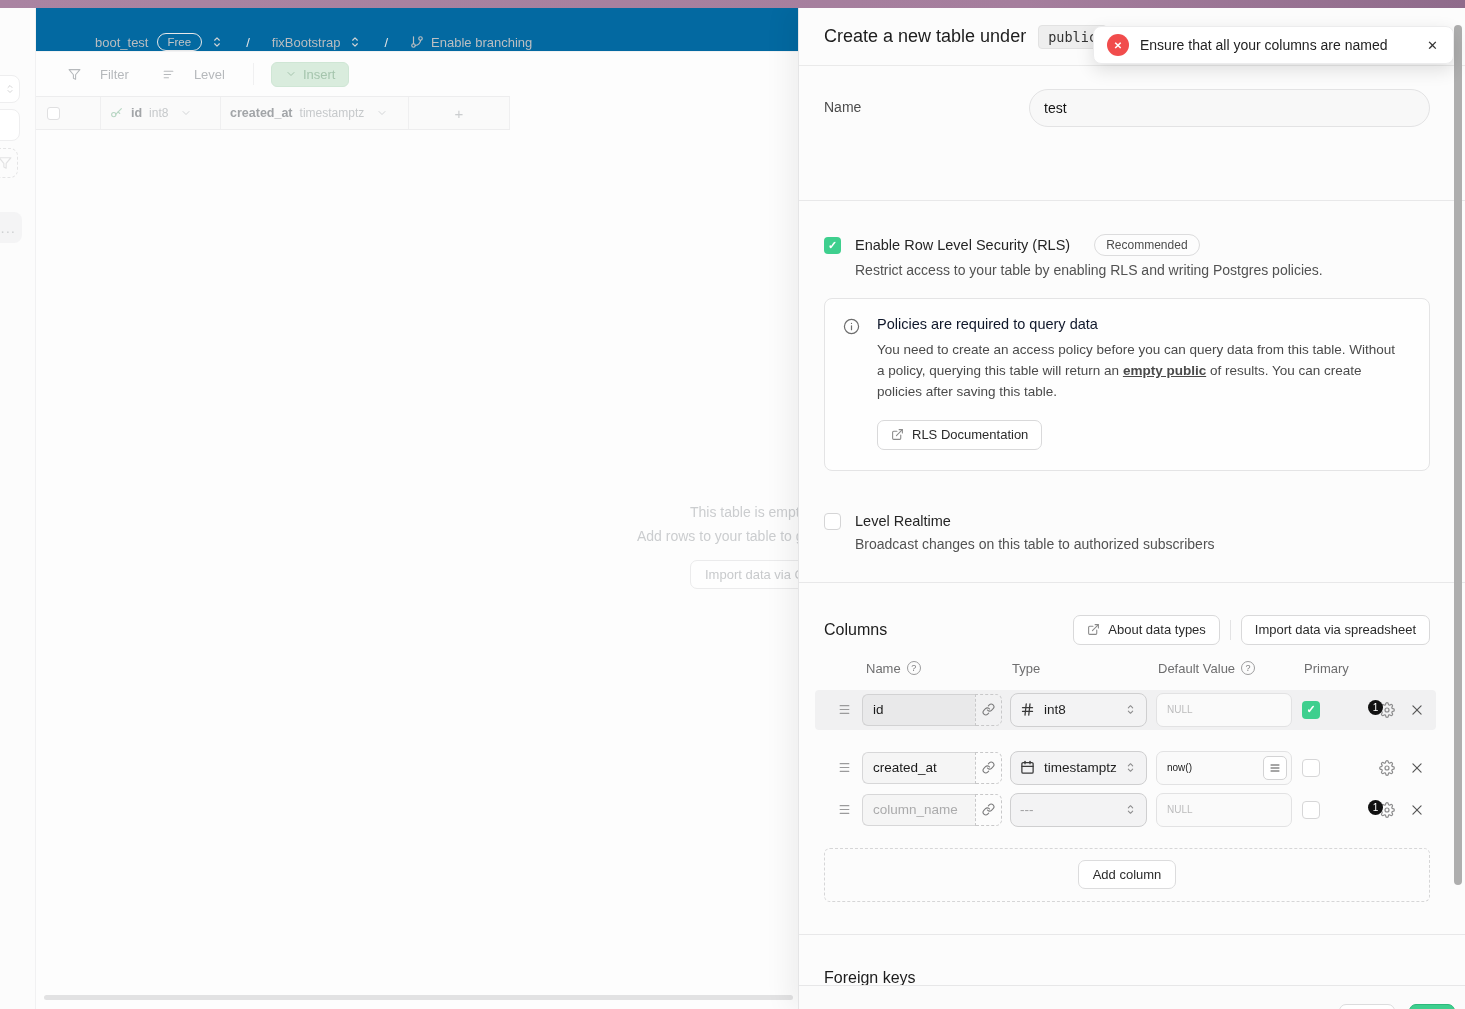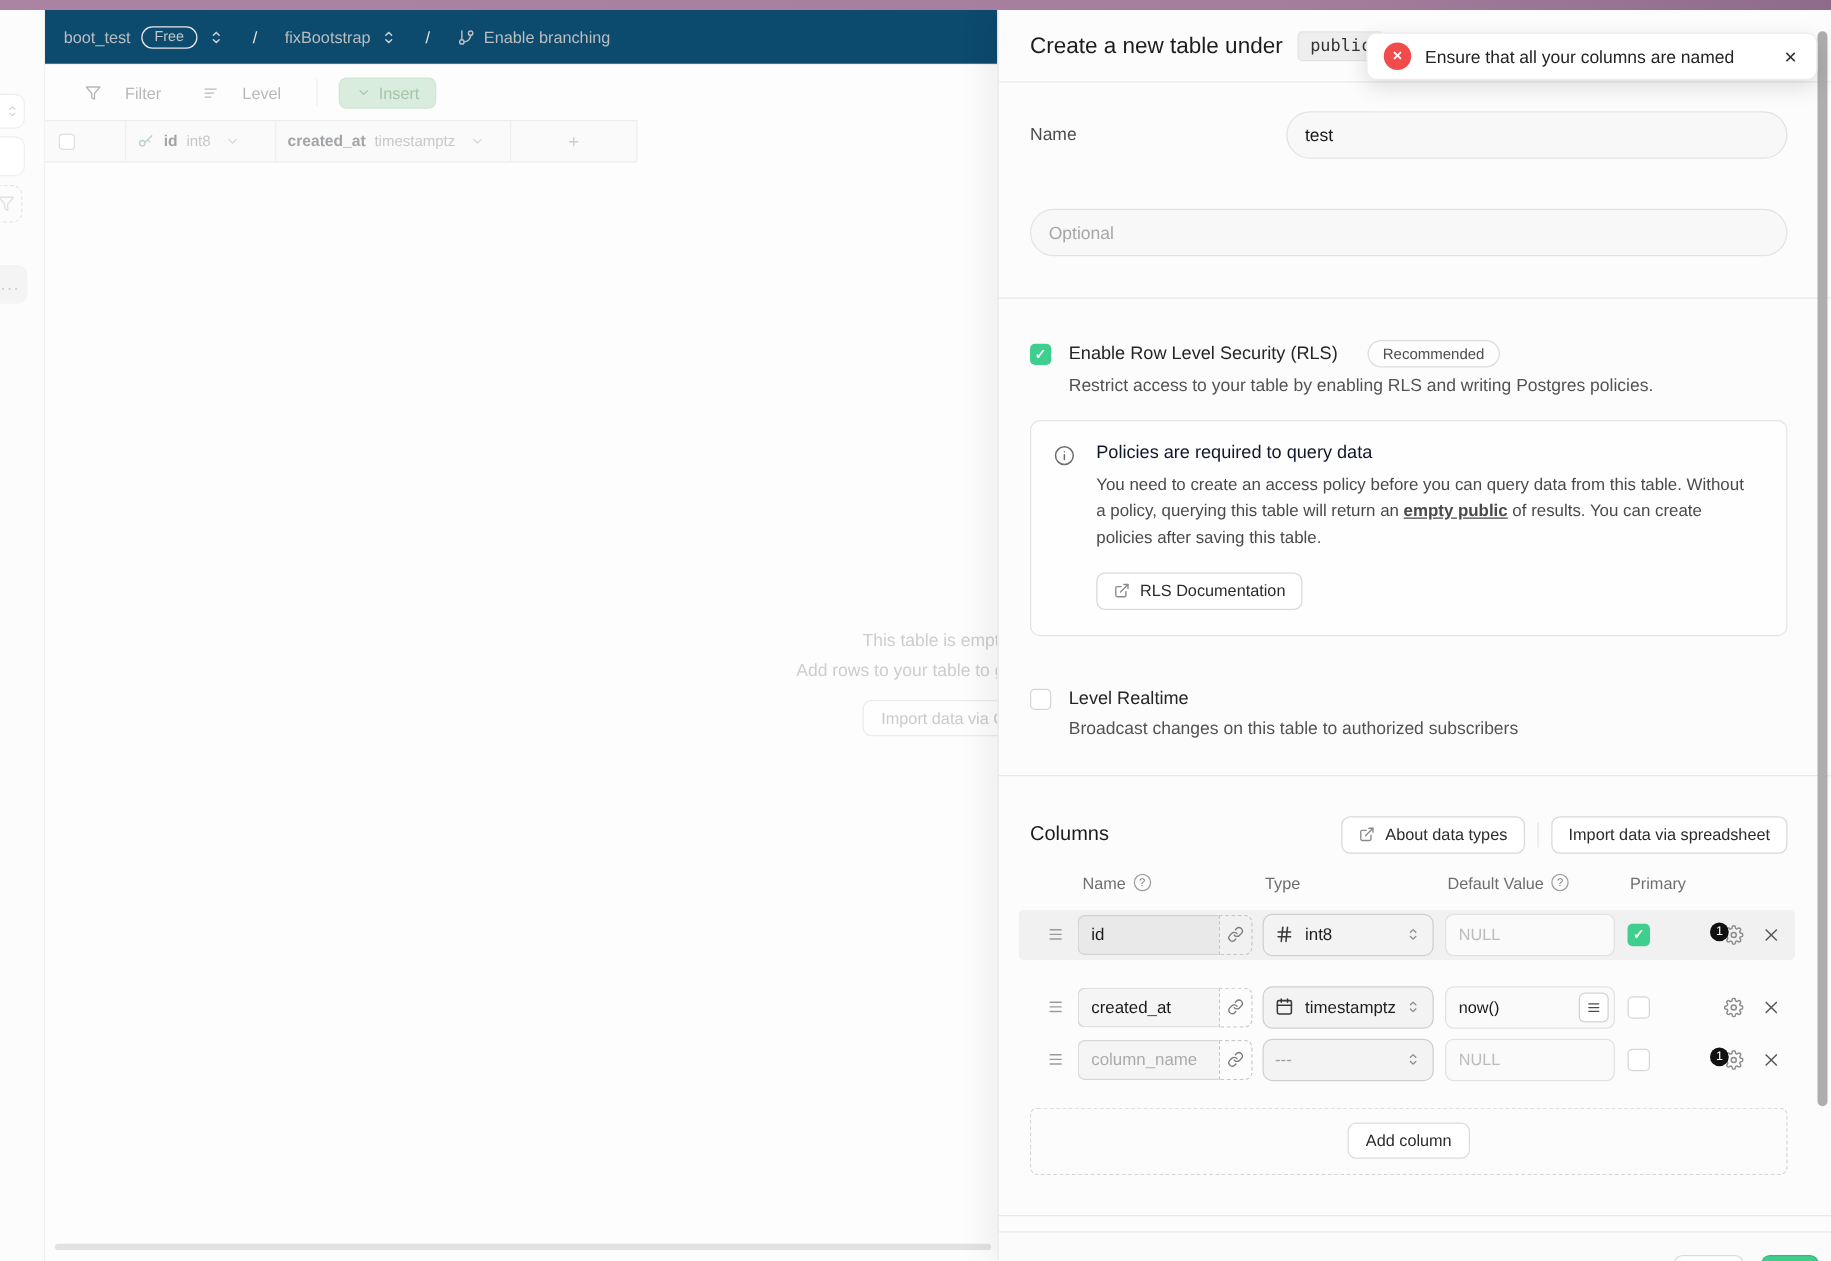--- a/index.html
+++ b/index.html
@@ -7,22 +7,22 @@
     font-family:"Liberation Sans", sans-serif; -webkit-font-smoothing:antialiased; }
   svg { display:block; }
 
   
   .topbar { position:fixed; left:0; top:0; width:1465px; height:8px;
     background:linear-gradient(90deg,#aa84a2,#a57e9d 70%,#8f6b8b); z-index:100; }
 
   
   #bg { position:absolute; left:0; top:8px; width:798px; height:1001px;
     background:#fdfdfd; overflow:hidden; }
-  .bg-nav { position:absolute; left:0; top:0; right:0; height:44px; background:#0c4a6e;
-    border-bottom:1px solid #f2f2f3; display:flex; align-items:center; padding-left:51px;
+  .bg-nav { position:absolute; left:0; top:0; right:0; height:44px; background:#0369a1;
+    border-bottom:1px solid #f2f2f3; display:flex; align-items:flex-end; padding-left:95px;
     font-size:13px; color:#babdc0; }
   .crumb { display:flex; align-items:center; gap:8px; }
   .pill-free { border:1px solid #e7e8e9; border-radius:999px; padding:2px 10px;
     font-size:11.5px; color:#c3c6c8; }
   .sel-icon { color:#d2d4d6; }
   .crumb-slash { color:#e4e5e6; margin:0 14px; font-size:13px; }
   .branch-lbl { display:flex; align-items:center; gap:7px; color:#bcbfc2; }
 
   .bg-toolbar { position:absolute; left:36px; top:44px; right:0; height:44px;
     background:#fdfdfd; display:flex; align-items:center; font-size:13px; color:#b6b9bc; }
@@ -127,21 +127,21 @@
   .link-btn { width:27px; height:32px; flex:none; border:1px dashed #c8c8c9; border-radius:0 6px 6px 0;
     background:transparent; color:#7a7a7b; display:flex; align-items:center; justify-content:center; }
   .type-sel { margin-left:8px; width:137px; height:34px; flex:none; border:1px solid #cfcfd0;
     border-radius:8px; background:#f3f3f4; display:flex; align-items:center; padding:0 9px; gap:9px; }
   .type-txt { flex:1; font-size:13.5px; color:#1f1f1f; white-space:nowrap; overflow:hidden; }
   .type-txt.ph { color:#9f9fa0; }
   .type-ico { color:#3a3a3a; flex:none; }
   .updown { color:#8c8c8d; flex:none; margin-left:-6px; }
   .def-wrap { margin-left:9px; width:136px; height:34px; flex:none; position:relative; }
   .def-in { width:100%; height:100%; border:1px solid #e2e2e3; border-radius:7px; background:#fafafa;
-    padding:0 10px; font-size:13px; color:#1a1a1a; font-family:"Liberation Sans", sans-serif; outline:none; }
+    padding:0 10px; font-size:10px; color:#1a1a1a; font-family:"Liberation Sans", sans-serif; outline:none; }
   .def-in::placeholder { color:#bcbcbd; }
   .def-menu { position:absolute; right:5px; top:5px; width:24px; height:24px; border:1px solid #d3d3d4;
     border-radius:5px; background:#fff; color:#4c4c4c; display:flex; align-items:center; justify-content:center; }
   .pchk { margin-left:10px; width:18px; height:18px; border-radius:4px; flex:none;
     display:flex; align-items:center; justify-content:center; }
   .pchk.on { background:#3ecf8e; color:#fff; font-size:11px; font-weight:700; }
   .pchk.off { background:#fff; border:1px solid #d6d6d7; color:transparent; }
   .row-actions { margin-left:auto; display:flex; align-items:center; margin-right:6px; }
   .gear-wrap { position:relative; color:#8c8c8d; }
   .badge1 { position:absolute; left:-11px; top:-2px; width:15px; height:15px; border-radius:50%;
@@ -314,21 +314,20 @@
     <span class="p-title">Create a new table under</span>
     <span class="chip">public</span>
   </div>
 
   <div class="sec sec-basic">
     <div class="frow">
       <span class="flabel">Name</span>
       <input class="finput" value="test" style="">
     </div>
     <div class="frow">
-      <input class="finput" placeholder="Optional" style="">
     </div>
   </div>
 
   <div class="sec sec-rls">
     <div class="chk-row">
       <span class="chk on">
           <span>✓</span>
         </span>
       <span class="chk-label">Enable Row Level Security (RLS)</span>
       <span class="pill-rec">Recommended</span>

